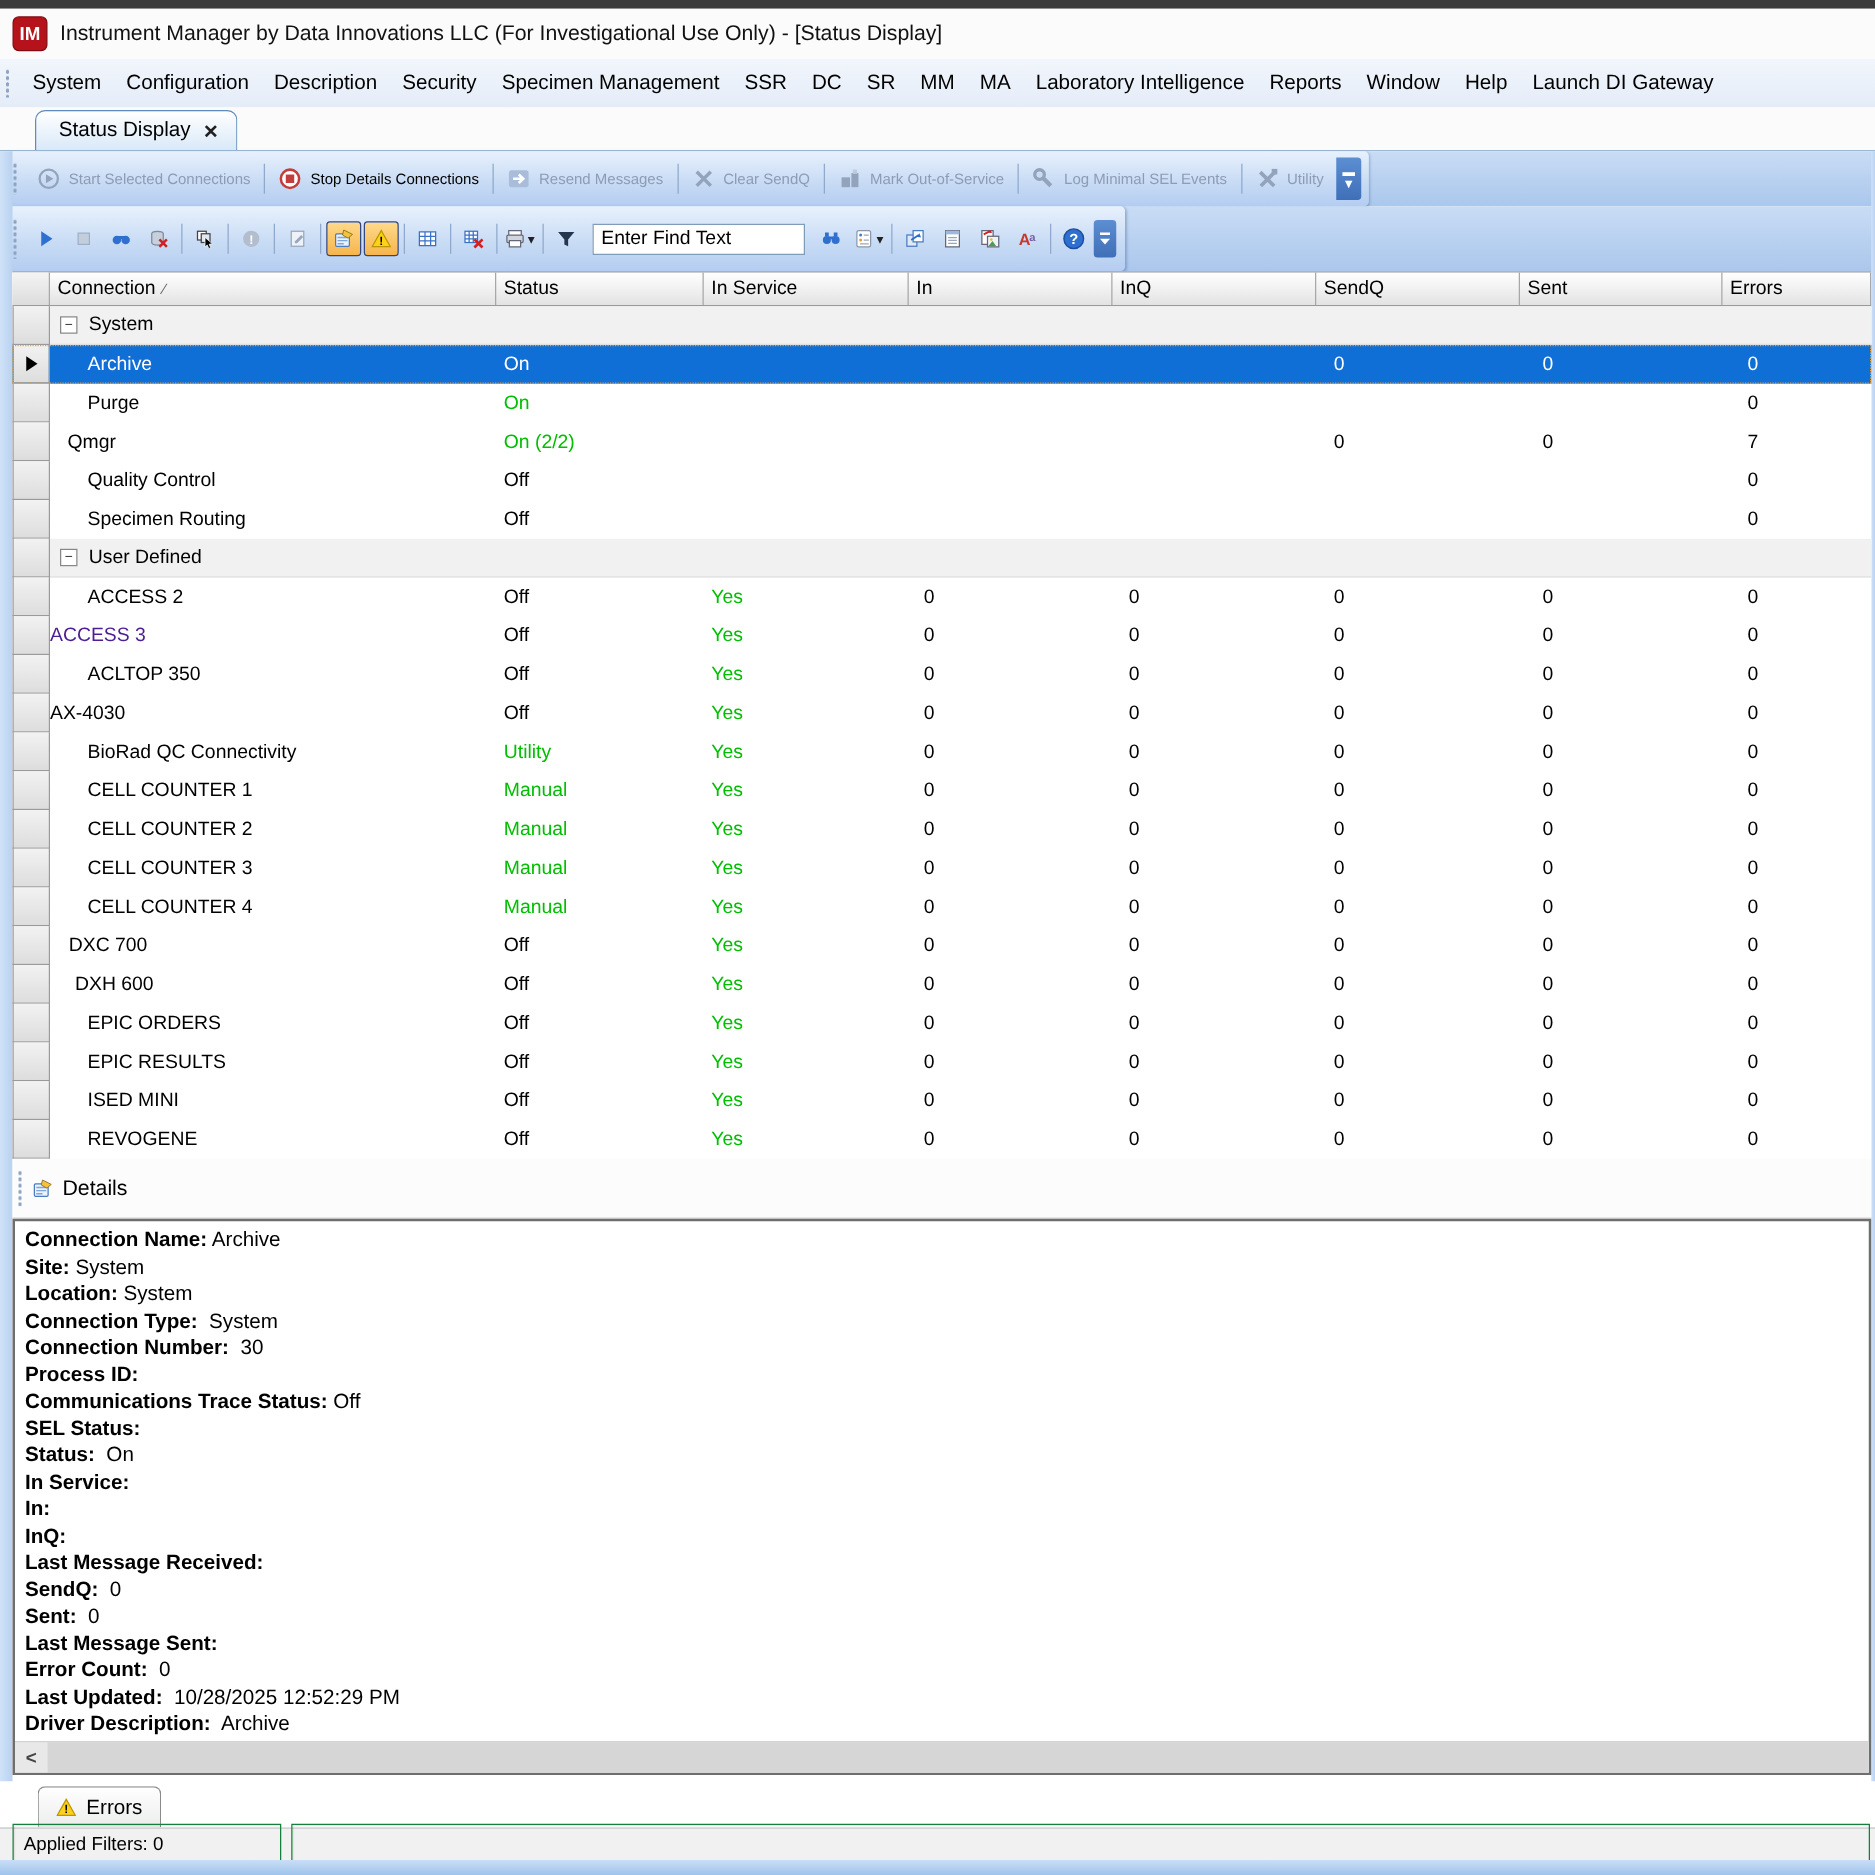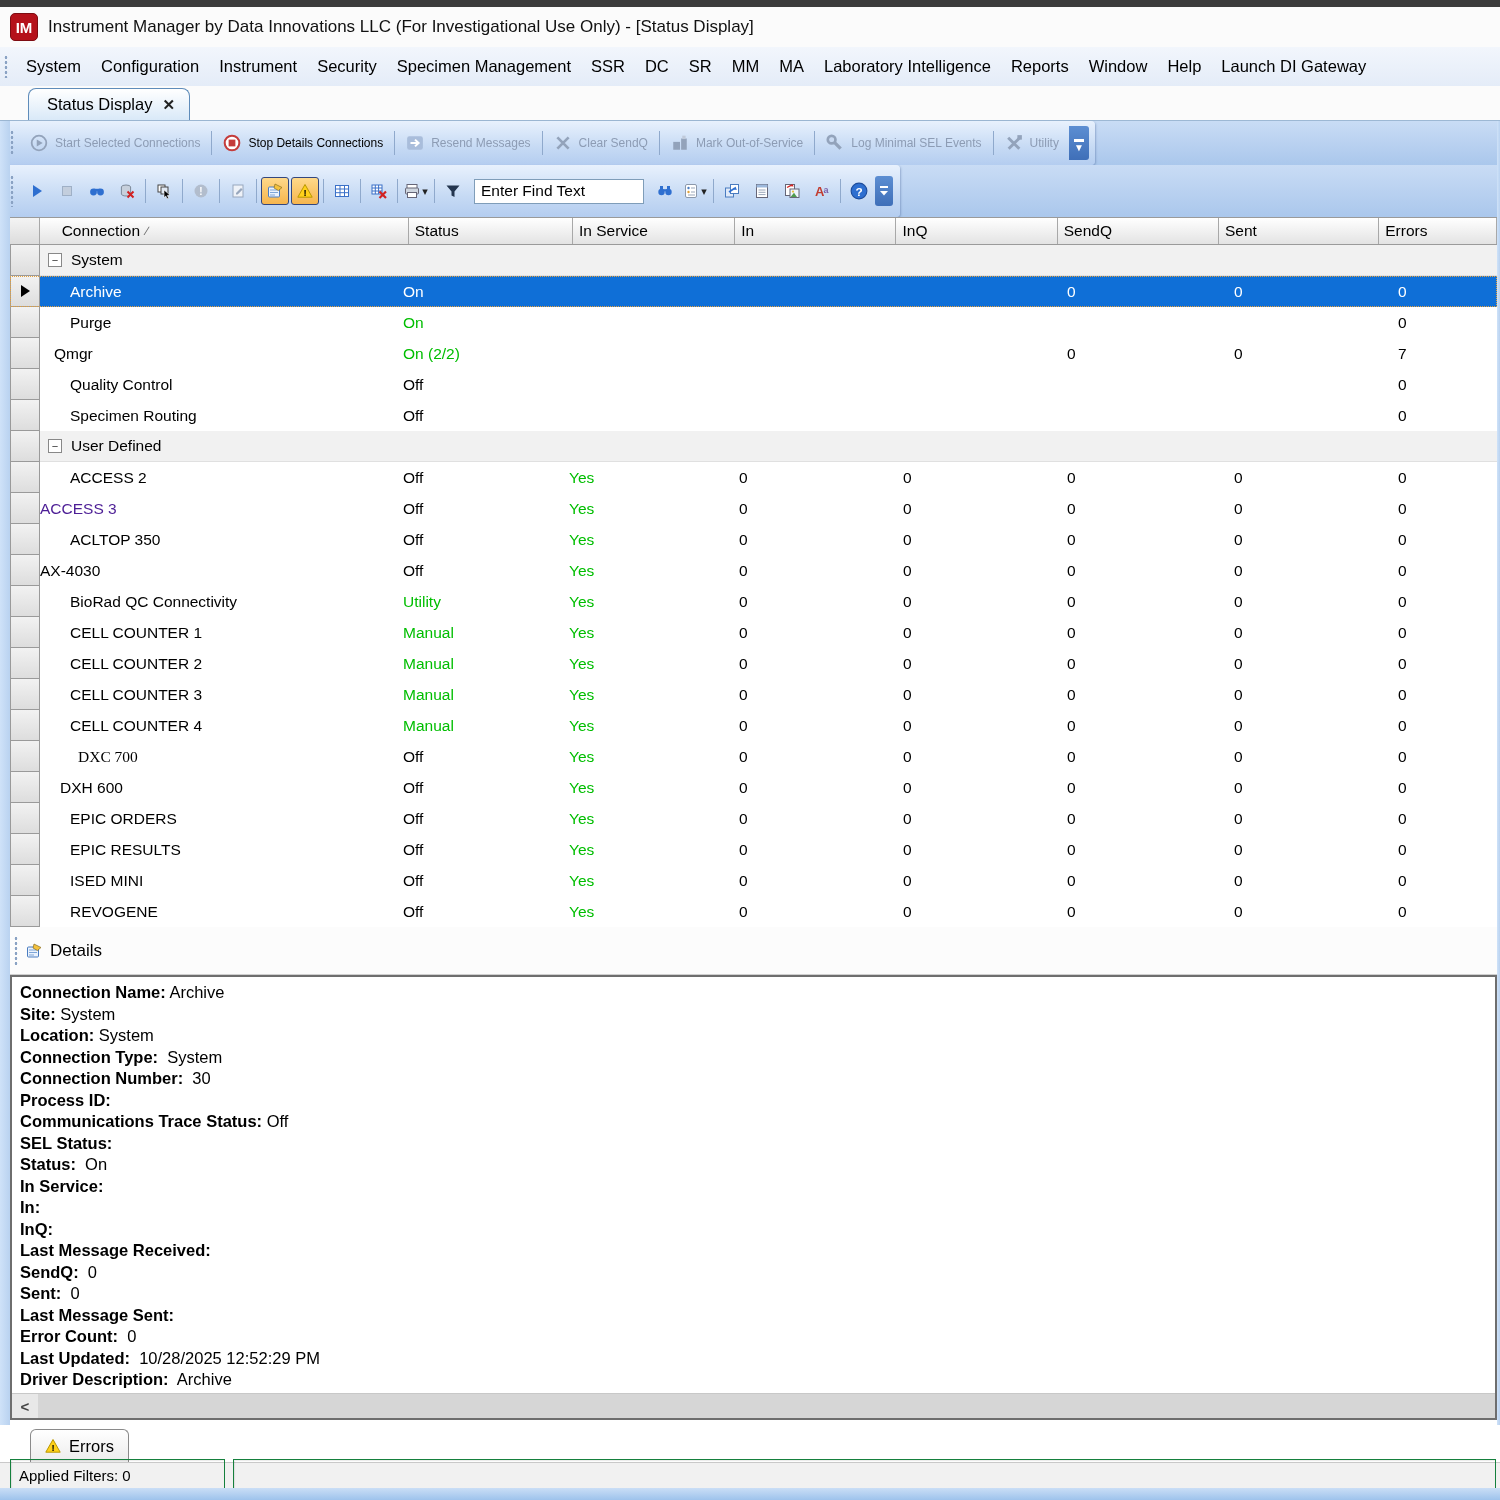--- a/index.html
+++ b/index.html
@@ -81,21 +81,21 @@
   <div class="titlebar">
     <div class="app-logo">IM</div>
     <div class="title-text">Instrument Manager by Data Innovations LLC (For Investigational Use Only) - [Status Display]</div>
   </div>
 
   <div class="menubar">
     <div class="grip"></div>
     <div id="menu-items" style="display:flex;align-items:center;">
         <div class="menu-item">System</div>
         <div class="menu-item">Configuration</div>
-        <div class="menu-item">Instrument</div>
+        <div class="menu-item">Description</div>
         <div class="menu-item">Security</div>
         <div class="menu-item">Specimen Management</div>
         <div class="menu-item">SSR</div>
         <div class="menu-item">DC</div>
         <div class="menu-item">SR</div>
         <div class="menu-item">MM</div>
         <div class="menu-item">MA</div>
         <div class="menu-item">Laboratory Intelligence</div>
         <div class="menu-item">Reports</div>
         <div class="menu-item">Window</div>
@@ -392,21 +392,21 @@
         </div>
       </div>
   </div>
 
   <div class="side-border side-left"></div>
   <div class="side-border side-right"></div>
 
   <div class="grid" id="grid">
       <div class="gridhead">
         <div class="hsel"></div>
-        <div class="hcell" style="width: 357px; margin-left: 16px;">
+        <div class="hcell" style="width: 357px;">
           <span>Connection</span>
           <span class="sort-glyph">∕</span>
         </div>
         <div class="hcell" style="width: 166px;">
           <span>Status</span>
         </div>
         <div class="hcell" style="width: 164px;">
           <span>In Service</span>
         </div>
         <div class="hcell" style="width: 163px;">
@@ -590,21 +590,21 @@
         <div class="dcell" style="width: 166px; padding-left: 6px; color: rgb(0, 190, 0);">Manual</div>
         <div class="dcell" style="width: 164px; padding-left: 6px; color: rgb(0, 190, 0);">Yes</div>
         <div class="dcell" style="width: 163px; padding-left: 12px; color: rgb(0, 0, 0);">0</div>
         <div class="dcell" style="width: 163px; padding-left: 13px; color: rgb(0, 0, 0);">0</div>
         <div class="dcell" style="width: 163px; padding-left: 14px; color: rgb(0, 0, 0);">0</div>
         <div class="dcell" style="width: 162px; padding-left: 18px; color: rgb(0, 0, 0);">0</div>
         <div class="dcell" style="width: 119px; padding-left: 20px; color: rgb(0, 0, 0);">0</div>
       </div>
       <div class="grow">
         <div class="selcell"></div>
-        <div class="dcell" style="width: 357px; padding-left: 38px; color: rgb(0, 0, 0); font-family: Liberation Serif, serif;">DXC 700</div>
+        <div class="dcell" style="width: 357px; padding-left: 15px; color: rgb(0, 0, 0);">DXC 700</div>
         <div class="dcell" style="width: 166px; padding-left: 6px; color: rgb(0, 0, 0);">Off</div>
         <div class="dcell" style="width: 164px; padding-left: 6px; color: rgb(0, 190, 0);">Yes</div>
         <div class="dcell" style="width: 163px; padding-left: 12px; color: rgb(0, 0, 0);">0</div>
         <div class="dcell" style="width: 163px; padding-left: 13px; color: rgb(0, 0, 0);">0</div>
         <div class="dcell" style="width: 163px; padding-left: 14px; color: rgb(0, 0, 0);">0</div>
         <div class="dcell" style="width: 162px; padding-left: 18px; color: rgb(0, 0, 0);">0</div>
         <div class="dcell" style="width: 119px; padding-left: 20px; color: rgb(0, 0, 0);">0</div>
       </div>
       <div class="grow">
         <div class="selcell"></div>

